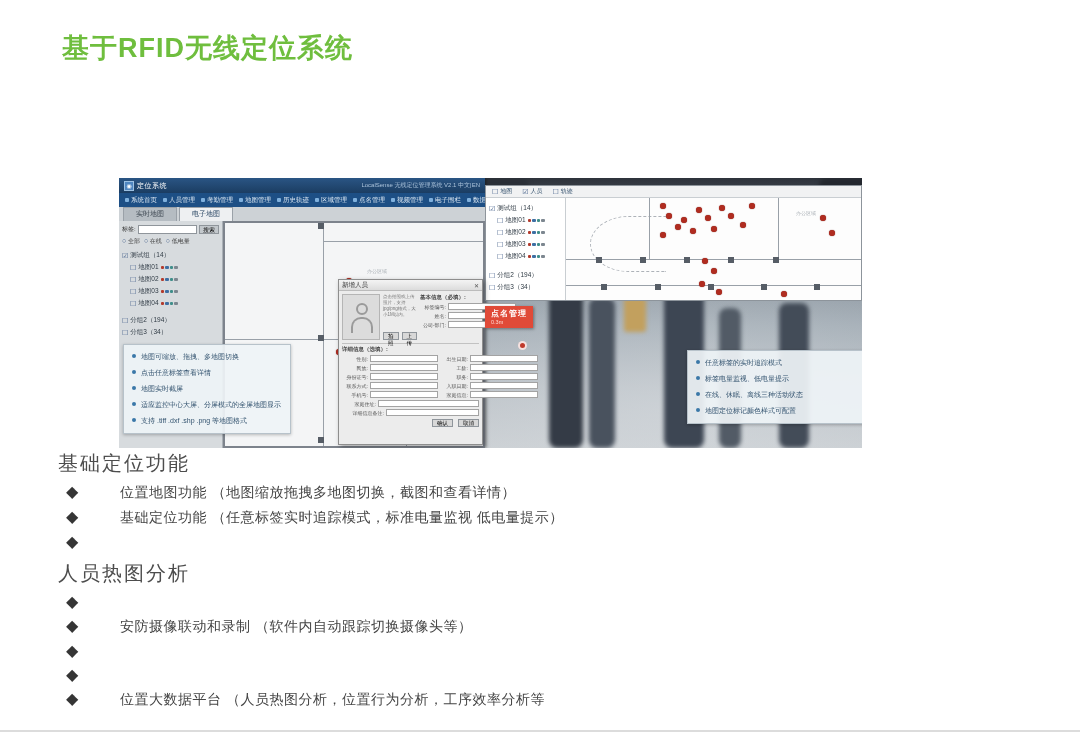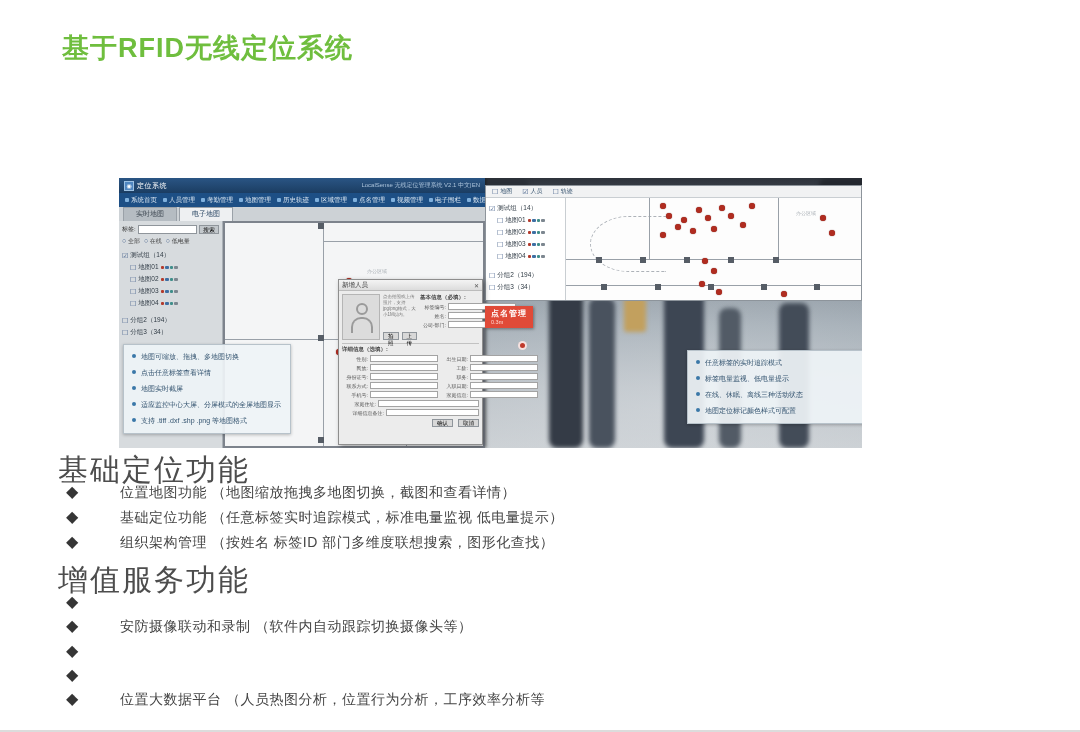--- a/index.html
+++ b/index.html
@@ -89,21 +89,21 @@
   .rfloor { position:relative; flex:1; background:#fdfdfd; overflow:hidden; }
   .dash-path { position:absolute; left:8%; top:18%; width:26%; height:55%; border:1px dashed #9aa0a8; border-right:none; border-radius:50% 0 0 50%; opacity:.8; }
 
   
   .ptag { position:absolute; left:366px; top:128px; z-index:6; background:#e04a38; color:#fff; padding:2px 6px 3px; box-shadow:1px 1px 3px rgba(0,0,0,.4); }
   .ptag .t1 { font-size:8px; font-weight:bold; letter-spacing:1px; }
   .ptag .t2 { font-size:5.5px; color:#ffd9d2; }
   .ring-dot { position:absolute; left:399px; top:163px; width:9px; height:9px; border-radius:50%; background:#c0392b; border:2px solid rgba(255,255,255,.85); z-index:6; }
 
   
-  .sec-head { position:absolute; left:58px; font-family:"Liberation Serif","DejaVu Serif",serif; font-size:30px; color:#4d4d4d; letter-spacing:2px; }
+  .sec-head { position:absolute; left:58px; font-family:"Liberation Serif","DejaVu Serif",serif; font-size:20px; color:#4d4d4d; letter-spacing:2px; }
   .bullets { position:absolute; left:58px; width:990px; }
   .brow { display:flex; align-items:baseline; margin-bottom:5px; }
   .diamond { width:62px; padding-left:8px; font-size:16px; color:#353535; flex:none; }
   .btxt { font-size:14px; color:#454545; letter-spacing:.5px; white-space:nowrap; }
 </style>
 </head>
 <body>
 
 <div class="slide">
 
@@ -535,25 +535,24 @@
     <div class="brow">
         <span class="diamond">◆</span>
         <span class="btxt">位置地图功能 （地图缩放拖拽多地图切换，截图和查看详情）</span>
       </div>
     <div class="brow">
         <span class="diamond">◆</span>
         <span class="btxt">基础定位功能 （任意标签实时追踪模式，标准电量监视 低电量提示）</span>
       </div>
     <div class="brow">
         <span class="diamond">◆</span>
-        <span class="btxt">组织架构管理 （按姓名 标签ID 部门多维度联想搜索，图形化查找）</span>
       </div>
   </div>
 
-  <div class="sec-head" style="top:560px;">增值服务功能</div>
+  <div class="sec-head" style="top:560px;">人员热图分析</div>
   <div class="bullets" style="top:592px;">
     <div class="brow">
         <span class="diamond">◆</span>
       </div>
     <div class="brow">
         <span class="diamond">◆</span>
         <span class="btxt">安防摄像联动和录制 （软件内自动跟踪切换摄像头等）</span>
       </div>
     <div class="brow">
         <span class="diamond">◆</span>

